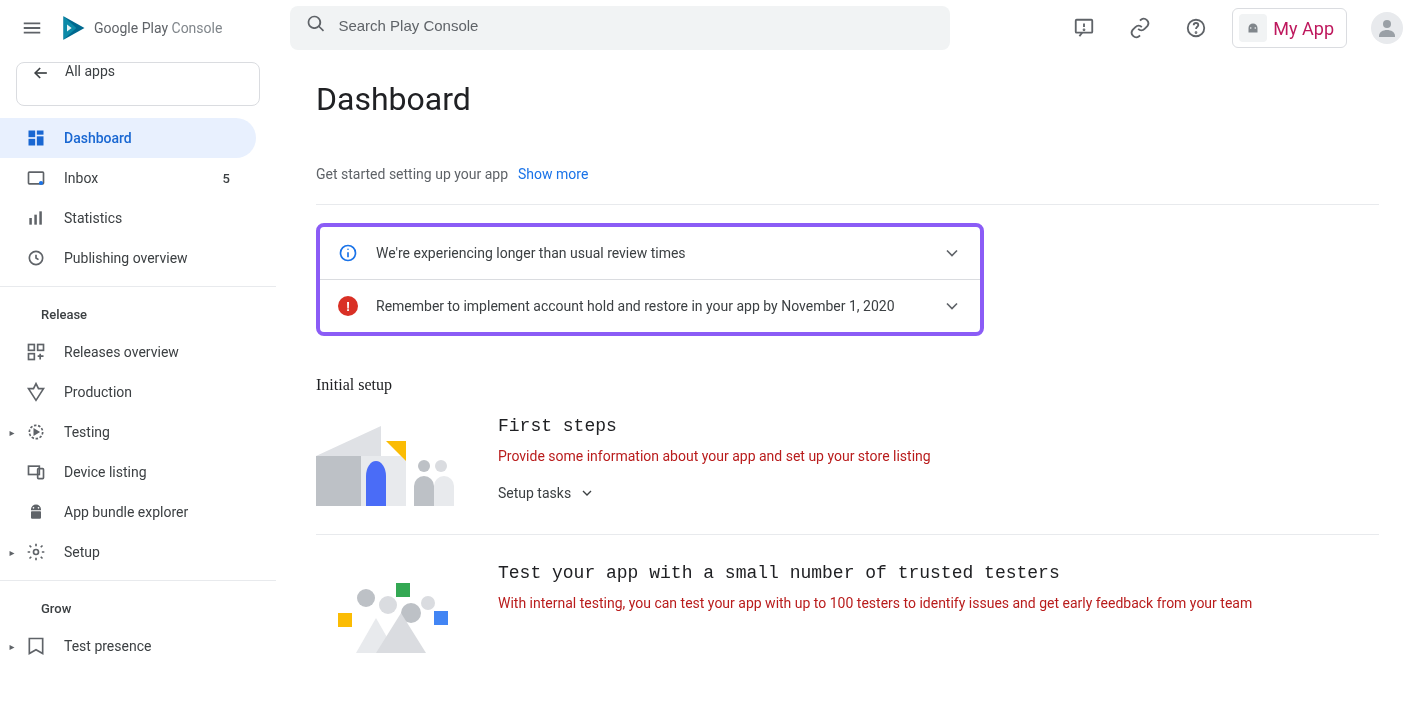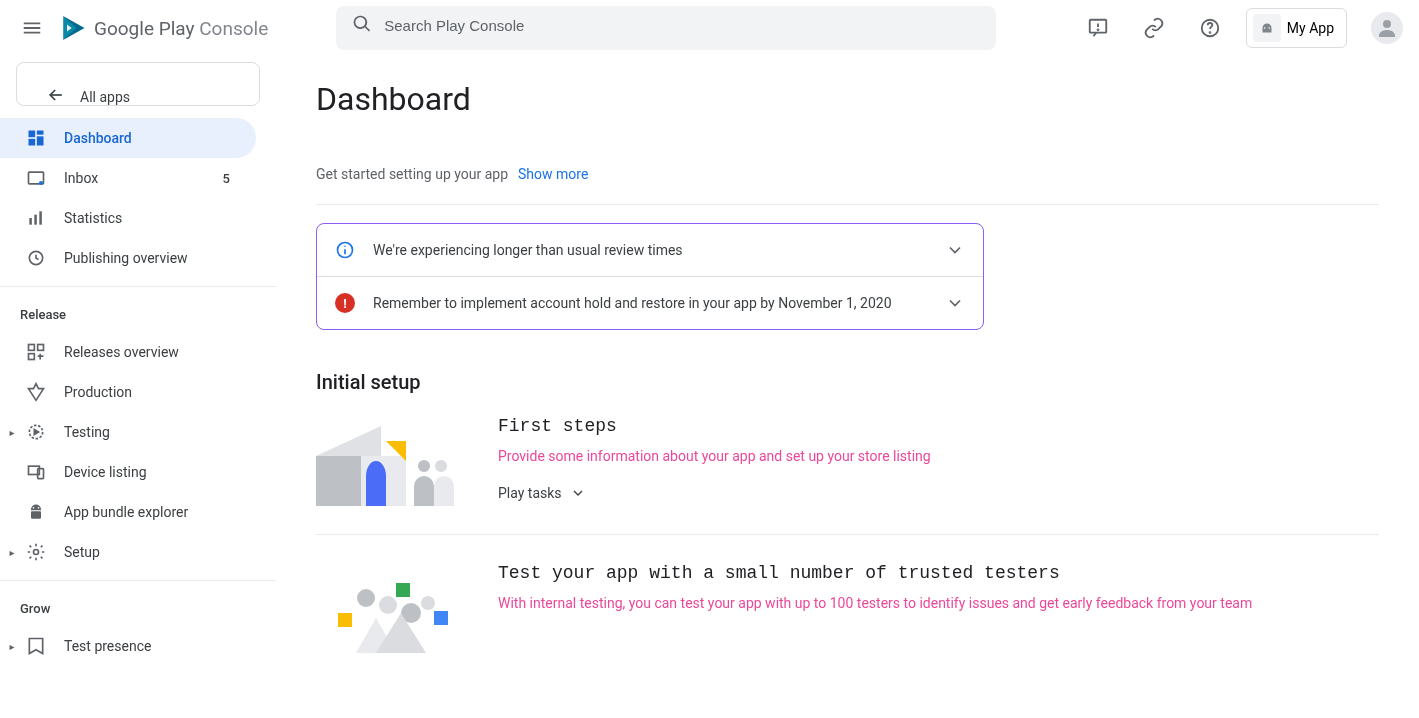--- a/index.html
+++ b/index.html
@@ -27,21 +27,21 @@
     border-radius: 50%; cursor: pointer;
     color: #5f6368;
   }
   .logo {
     display: flex; align-items: center; gap: 6px;
     margin-right: 12px;
   }
   .logo-mark {
     width: 28px; height: 28px;
   }
-  .logo-text { font-size: 19px; color: #5f6368; letter-spacing: 0; text-align: center; }
+  .logo-text { font-size: 14px; color: #5f6368; letter-spacing: 0; text-align: center; }
   .logo-text .gp { color: #5f6368; font-weight: 400; }
   .logo-text .cs { color: #80868b; font-weight: 400; }
 
   .search-wrap {
     flex: 0 0 660px;
     margin-left: 48px;
   }
   .search {
     display: flex; align-items: flex-end;
     background: #f1f3f4;
@@ -66,41 +66,41 @@
   .app-chip {
     display: flex; align-items: center; gap: 6px;
     border: 1px solid #dadce0; border-radius: 6px;
     height: 40px; padding: 0 12px 0 6px;
     cursor: pointer;
   }
   .app-chip .app-ico {
     width: 28px; height: 28px; border-radius: 4px; background: #f1f3f4;
     display:flex; align-items:center; justify-content:center; color:#80868b;
   }
-  .app-chip span.label { font-size: 14px; color: #000000; }
+  .app-chip span.label { font-size: 18px; color: #be185d; }
   .avatar {
     width: 32px; height: 32px; border-radius: 50%; background: #e8eaed;
     display:flex; align-items:center; justify-content:center; color:#9aa0a6;
     margin-left: 8px;
   }
 
   
   .body {
     display: flex; height: calc(718px - 56px);
   }
   .sidebar {
     width: 276px; border-right: none;
     padding-top: 6px;
     flex-shrink: 0;
   }
   .all-apps {
     margin: 0 16px 12px 16px;
     border: 1px solid #dadce0; border-radius: 8px;
-    height: 44px; display: flex; align-items: flex-end; gap: 14px;
-    padding: 0 29px; color: #3c4043; font-size: 14px; cursor:pointer;
+    height: 44px; display: flex; align-items: flex-start; gap: 14px;
+    padding: 0 14px; color: #3c4043; font-size: 14px; cursor:pointer;
   }
 
   .nav-list { list-style: none; }
   .nav-item {
     display: flex; align-items: center; gap: 18px;
     height: 40px; padding: 0 16px 0 26px;
     font-size: 14px; color: #3c4043; cursor: pointer;
     border-radius: 0 20px 20px 0;
     margin-right: 20px;
     position: relative;
@@ -113,54 +113,54 @@
   }
   .nav-item .count {
     margin-left: auto; margin-right: 10px; font-size: 13px; color:#3c4043; font-weight:500;
   }
   .nav-icon { width: 20px; color:#5f6368; display:flex; align-items:center; justify-content:center; }
   .nav-item.active .nav-icon { color:#1967d2; }
 
   .nav-divider { height: 1px; background: #e8eaed; margin: 8px 0; }
   .nav-section-title {
     font-size: 13px; font-weight: 500; color: #3c4043;
-    padding: 12px 0 10px 20px;
+    padding: 12px 0 10px 41px;
   }
 
   
   .main {
     flex: 1; padding: 24px 40px 0 40px; overflow-y: auto;
   }
   h1.page-title { font-size: 32px; font-weight: 400; margin-bottom: 10px; }
   .subtitle-row { display:flex; gap: 10px; font-size: 14px; color:#5f6368; margin-bottom: 22px; margin-top: 48px; }
   .subtitle-row a { color:#1a73e8; text-decoration:none; cursor:pointer; }
   .hr { height:1px; background:#e8eaed; margin-bottom: 18px; }
 
   .notice-stack {
-    width: 668px; border:1px solid #8b5cf6; border-radius:8px; overflow:hidden;
+    width: 668px; border:4px solid #8b5cf6; border-radius:8px; overflow:hidden;
     margin-bottom: 40px;
   }
   .notice {
     display:flex; align-items:center; gap: 18px;
     padding: 16px 18px; font-size:14px; color:#3c4043;
   }
   .notice + .notice { border-top:1px solid #dadce0; }
   .notice .chev { margin-left:auto; color:#5f6368; }
   .notice .ico-info { color:#1a73e8; }
   .notice .ico-warn {
     width:20px; height:20px; border-radius:50%; background:#d93025; color:#fff;
     display:flex; align-items:center; justify-content:center; font-size:13px; font-weight:700;
   }
 
-  h2.section-title { font-size: 20px; font-weight: 500; margin-bottom: 22px; }
+  h2.section-title { font-size: 16px; font-weight: 500; margin-bottom: 22px; font-family: Liberation Serif, serif; }
 
   .card-row { display:flex; gap: 32px; margin-bottom: 28px; }
   .card-illus { width: 150px; height: 90px; flex-shrink:0; position:relative; }
   .card-body h3 { font-size: 18px; font-weight:500; margin-bottom: 10px; font-family: Liberation Mono, monospace; }
-  .card-body p { font-size: 14px; color:#ec4899; margin-bottom: 18px; line-height:1.5; }
+  .card-body p { font-size: 14px; color:#b91c1c; margin-bottom: 18px; line-height:1.5; }
   .view-tasks { display:flex; align-items:center; gap:8px; font-size:14px; color:#3c4043; cursor:pointer; }
   .hr2 { height:1px; background:#e8eaed; margin: 8px 0 28px 0; }
 
   svg { display:block; }
 </style>
 </head>
 <body>
 
 <div class="header">
   <div class="menu-btn">
@@ -406,21 +406,21 @@
           <circle cx="108" cy="50" r="6" fill="#bdc1c6"></circle>
           <circle cx="125" cy="50" r="6" fill="#dadce0"></circle>
           <path d="M98 90 v-20 a10 10 0 0 1 20 0 v20 z" fill="#bdc1c6"></path>
           <path d="M118 90 v-20 a10 10 0 0 1 20 0 v20 z" fill="#e8eaed"></path>
         </svg>
       </div>
       <div class="card-body">
         <h3>First steps</h3>
         <p>Provide some information about your app and set up your store listing</p>
         <div class="view-tasks">
-          <span>Play tasks</span>
+          <span>Setup tasks</span>
           <svg width="16" height="16" viewBox="0 0 24 24" fill="none" stroke="currentColor" stroke-width="2">
               <path d="M6 9l6 6 6-6"></path>
             </svg>
         </div>
       </div>
     </div>
 
     <div class="hr2"></div>
 
 

